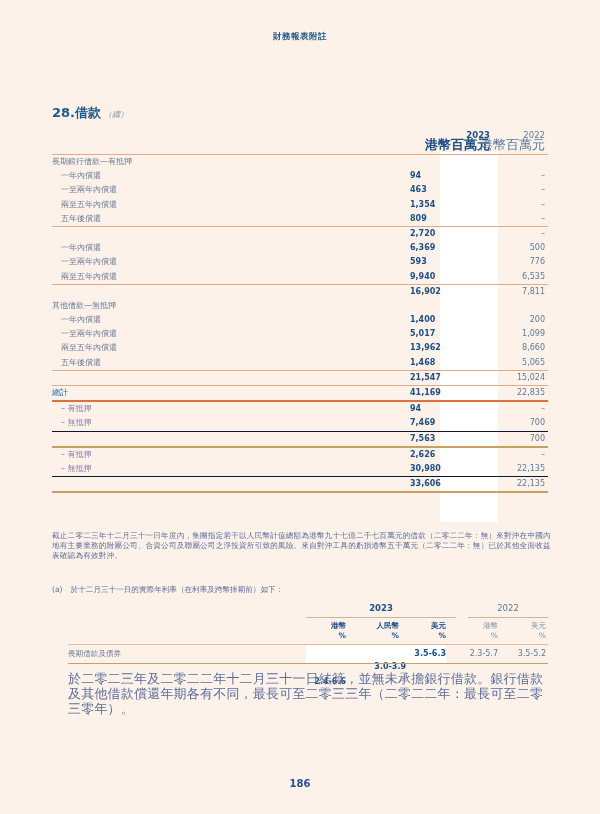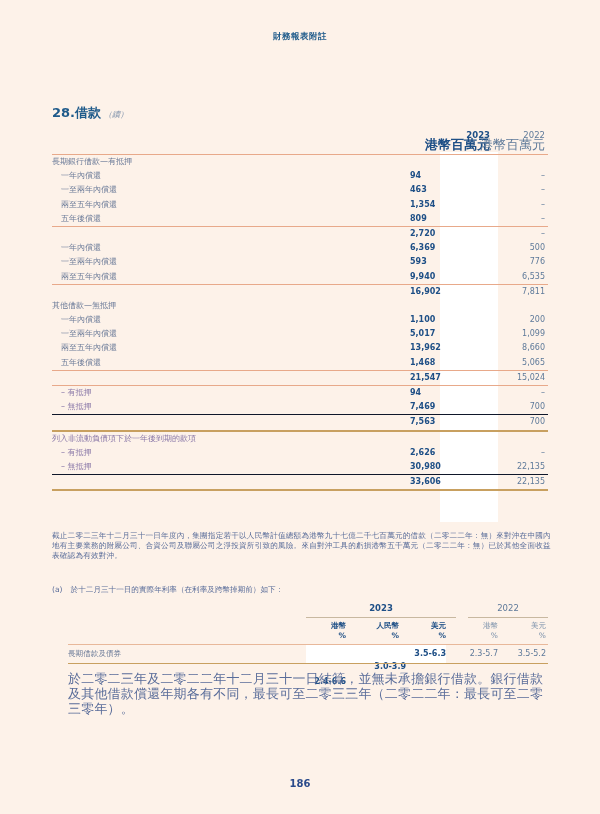--- a/index.html
+++ b/index.html
@@ -148,21 +148,21 @@
   <div class="row">
       <span class="v23">16,902</span>
       <span class="v22">7,811</span>
     </div>
 
   <div class="row">
       <span class="lbl">其他借款—無抵押</span>
     </div>
   <div class="row">
       <span class="lbl ind">一年內償還</span>
-      <span class="v23">1,100</span>
+      <span class="v23">1,400</span>
       <span class="v22">200</span>
     </div>
   <div class="row">
       <span class="lbl ind">一至兩年內償還</span>
       <span class="v23">5,017</span>
       <span class="v22">1,099</span>
     </div>
   <div class="row">
       <span class="lbl ind">兩至五年內償還</span>
       <span class="v23">13,962</span>
@@ -171,39 +171,41 @@
   <div class="row line-thin">
       <span class="lbl ind">五年後償還</span>
       <span class="v23">1,468</span>
       <span class="v22">5,065</span>
     </div>
   <div class="row line-thin">
       <span class="v23">21,547</span>
       <span class="v22">15,024</span>
     </div>
 
+  <div class="row line-red">
+      <span class="lbl total-lbl">總計</span>
+      <span class="v23">41,169</span>
+      <span class="v22">22,835</span>
+    </div>
 
   <div class="row">
       <span class="lbl ind purp">– 有抵押</span>
       <span class="v23">94</span>
       <span class="v22">–</span>
     </div>
   <div class="row line-gold">
       <span class="lbl ind purp">– 無抵押</span>
       <span class="v23">7,469</span>
       <span class="v22">700</span>
     </div>
   <div class="row line-gold-thick">
       <span class="v23">7,563</span>
       <span class="v22">700</span>
     </div>
 
-  <div class="row">
-      <span class="lbl purp">列入非流動負債項下於一年後到期的款項</span>
-    </div>
   <div class="row">
       <span class="lbl ind purp">– 有抵押</span>
       <span class="v23">2,626</span>
       <span class="v22">–</span>
     </div>
   <div class="row line-gold">
       <span class="lbl ind purp">– 無抵押</span>
       <span class="v23">30,980</span>
       <span class="v22">22,135</span>
     </div>

